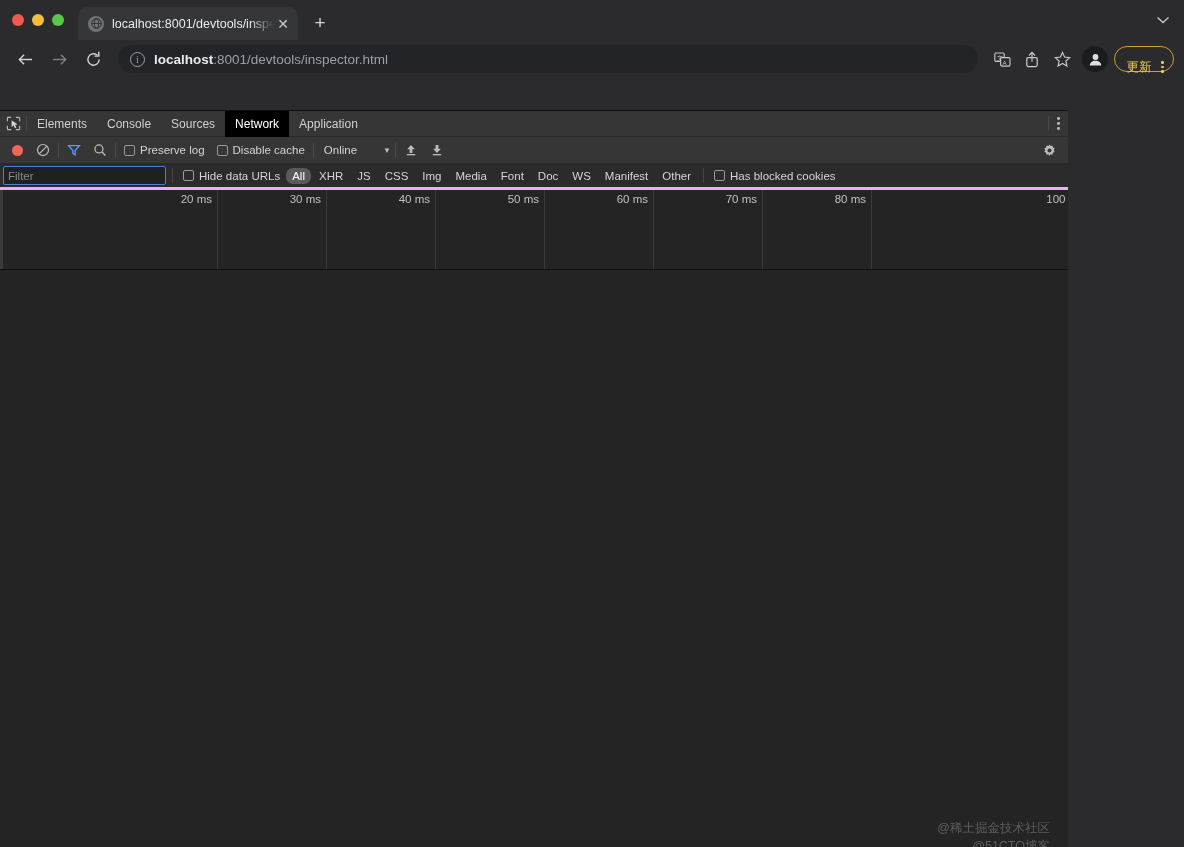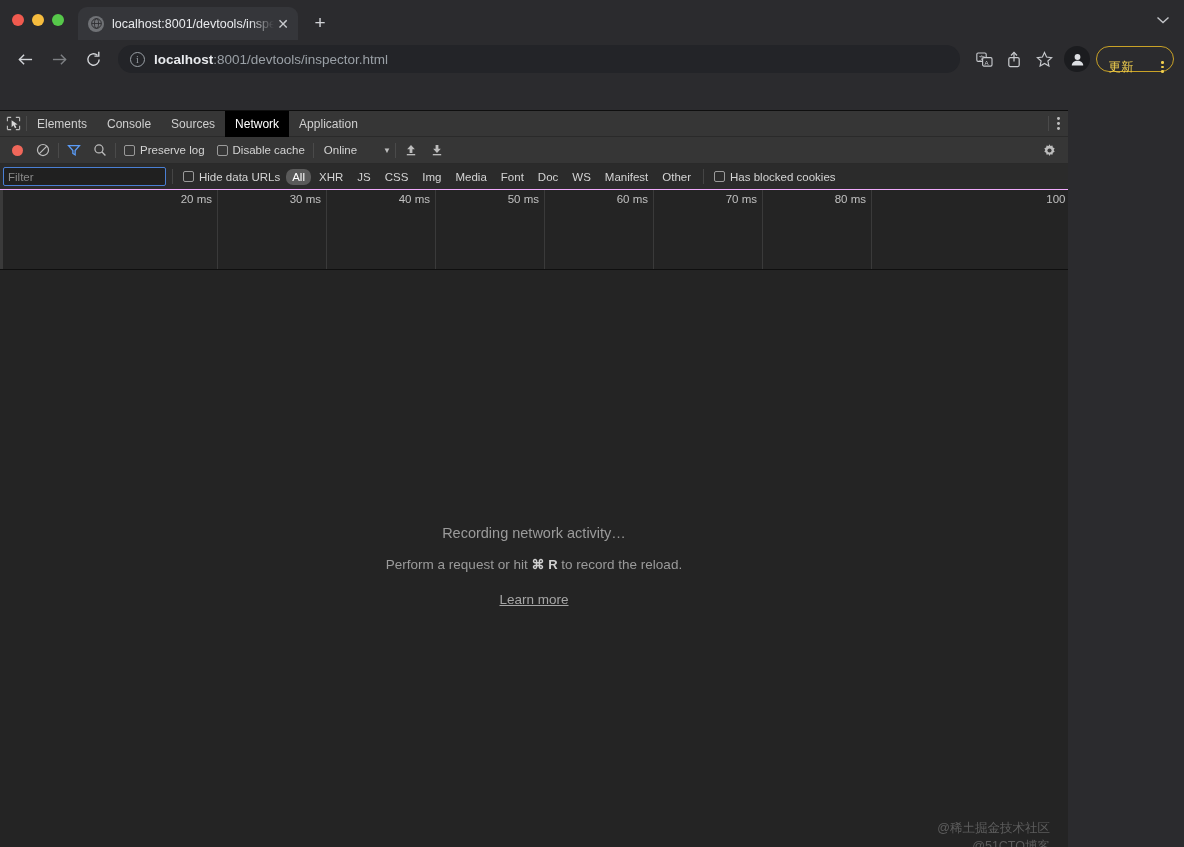--- a/index.html
+++ b/index.html
@@ -84,21 +84,21 @@
     width: 28px; height: 28px; display: flex; align-items: center;
     justify-content: center; color: #c8cace;
   }
   .avatar {
     width: 26px; height: 26px; border-radius: 50%; background: #1b1c1f;
     display: flex; align-items: center; justify-content: center; margin: 0 4px;
   }
   .update-btn {
     height: 26px; border: 1px solid #c9a227; border-radius: 13px;
     color: #f0ce4e; font-size: 12.5px; display: flex; align-items: center;
-    padding: 16px 5px 0 11px; gap: 24px;
+    padding: 16px 5px 0 11px; gap: 6px;
   }
   .kebab { display: flex; flex-direction: column; gap: 2.2px; padding: 0 4px; }
   .kebab i { width: 2.6px; height: 2.6px; border-radius: 50%; background: #f0ce4e; display: block; }
 
   
   .devtools {
     position: absolute; left: 0; top: 78px; width: 1068px; height: 769px;
     background: #242424; border-top: 1px solid #0f0f0f;
     display: flex; flex-direction: column; margin-top: 32px;
   }
@@ -139,21 +139,21 @@
   }
   .throttle {
     display: flex; align-items: center; gap: 26px; color: #d4d4d4;
     font-size: 11.5px; padding-left: 6px; white-space: nowrap;
   }
   .caret { font-size: 8px; color: #bdbdbd; }
   .dt-toolbar-right { margin-left: auto; padding-right: 8px; display: flex; align-items: center; }
 
   .dt-filterbar {
     height: 26px; background: #2b2b2b; display: flex; align-items: center;
-    border-bottom: 1px solid #f0abfc; padding-left: 3px; gap: 2px; flex: none;
+    border-bottom: 3px solid #f0abfc; padding-left: 3px; gap: 2px; flex: none;
   }
   .filter-input {
     width: 163px; height: 19px; background: #202020;
     border: 1px solid #4a7fd4; border-radius: 2px;
     color: #9a9a9a; font-size: 11.5px; font-family: "Liberation Sans", sans-serif;
     padding: 0 4px; outline: none; flex: none;
   }
   .filter-input::placeholder { color: #8a8a8a; }
   .fb-sep { width: 1px; height: 15px; background: #454545; margin: 0 4px; flex: none; }
   .type-pill {
@@ -415,27 +415,20 @@
         <div class="tick" style="left: 327px; width: 109px;">40 ms</div>
         <div class="tick" style="left: 436px; width: 109px;">50 ms</div>
         <div class="tick" style="left: 545px; width: 109px;">60 ms</div>
         <div class="tick" style="left: 654px; width: 109px;">70 ms</div>
         <div class="tick" style="left: 763px; width: 109px;">80 ms</div>
         <div class="tick" style="left: 981px; width: 109px;">100 ms</div>
         <div class="tick" style="left: 1090px; width: 109px;">110</div>
       </div>
 
     <div class="panel">
-      <div class="empty">
-        <div class="l1">Recording network activity…</div>
-        <div class="l2">
-          <span>Perform a request or hit </span><kbd>⌘</kbd> <kbd>R</kbd><span> to record the reload.</span>
-        </div>
-        <a class="more" href="#">Learn more</a>
-      </div>
 
       <div class="watermark">
         <div class="w1">@稀土掘金技术社区</div>
         <div class="w2">@51CTO博客</div>
       </div>
     </div>
 
   </div>
 </div>
 

